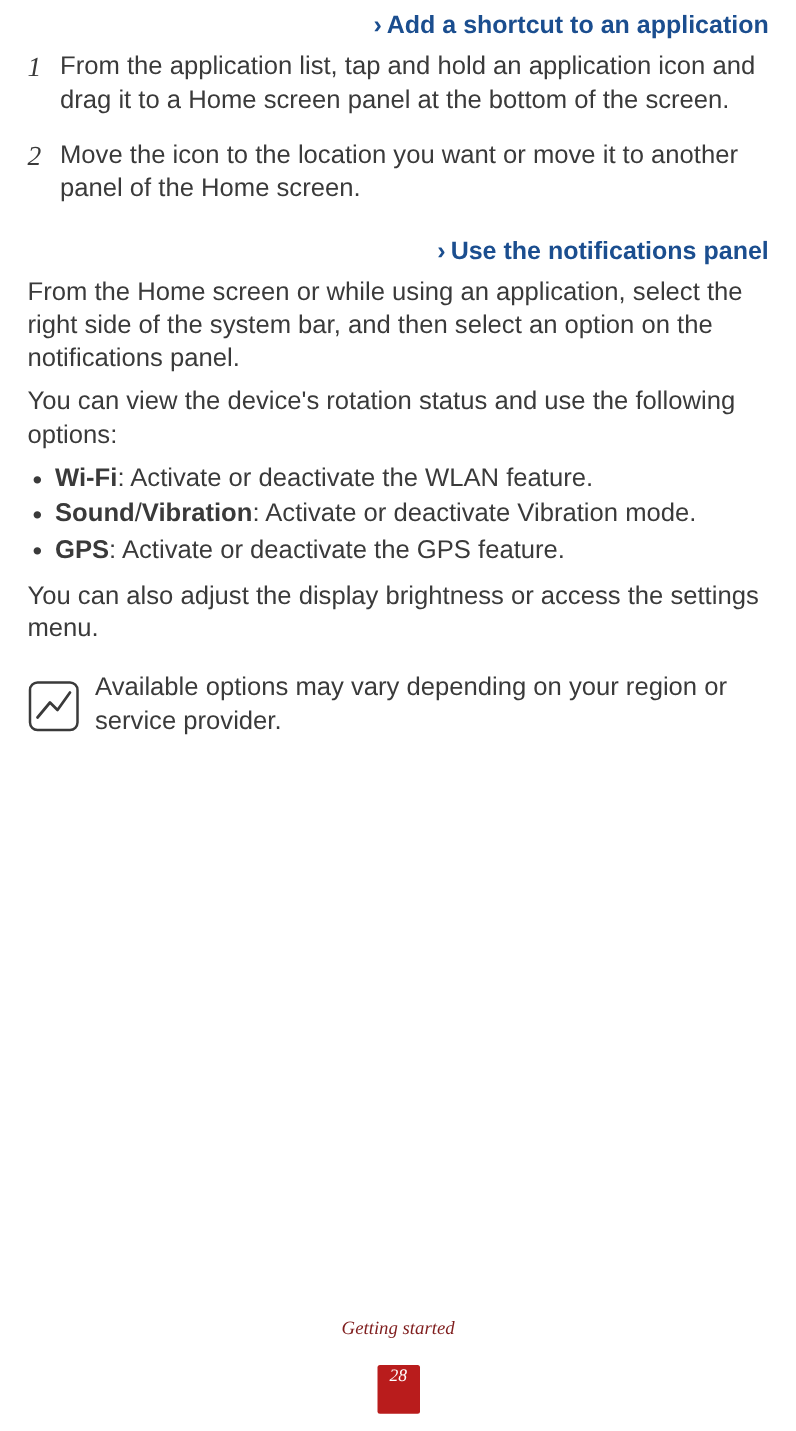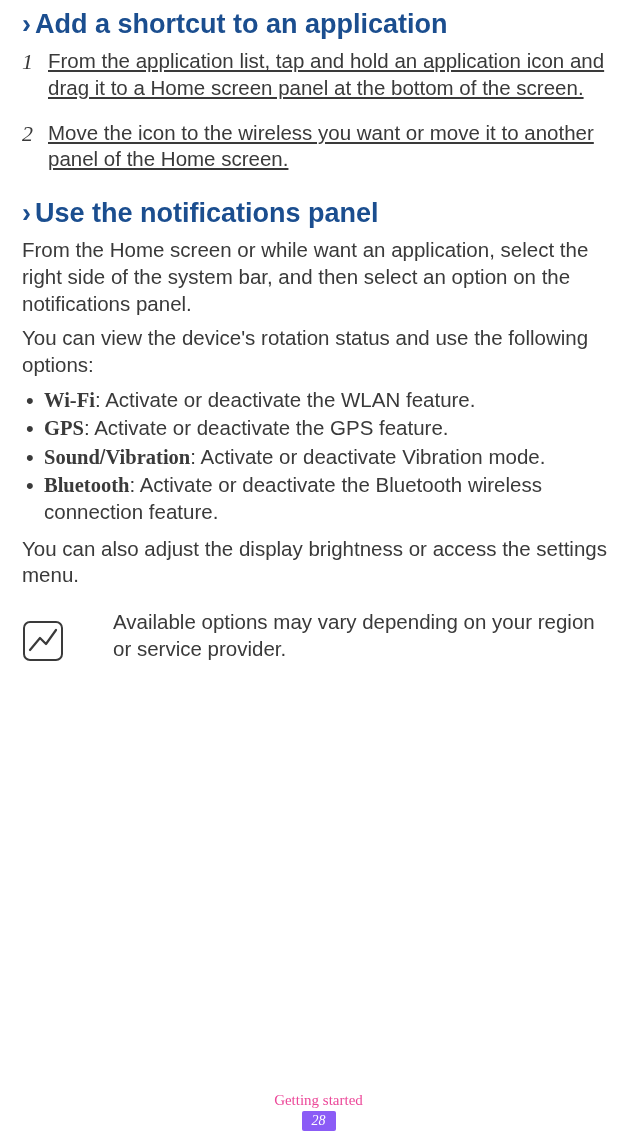--- a/index.html
+++ b/index.html
@@ -6,25 +6,26 @@
     body {
       width: 637px;
       height: 1145px;
       background: #ffffff;
       font-family: "Segoe UI", "Helvetica Neue", Arial, sans-serif;
       color: #3a3a3a;
       position: relative;
       padding: 8px 22px 0 22px;
     }
     h2.section-heading {
-      font-size: 27px;
+      font-size: 20px;
       font-weight: bold;
       color: #1b4e8f;
       margin-bottom: 8px;
       line-height: 1.2;
+      text-align: right;
     }
     .chevron {
       color: #1b4e8f;
       font-weight: bold;
       margin-right: 4px;
     }
     .step {
       display: flex;
       margin-bottom: 10px;
       font-size: 20.5px;
@@ -32,21 +33,21 @@
       color: #3a3a3a;
     }
     .step-num {
       font-style: italic;
       font-family: Georgia, "Times New Roman", serif;
       font-size: 22px;
       color: #3a3a3a;
       min-width: 26px;
       flex-shrink: 0;
     }
-    .step-body { flex: 1; text-decoration: underline; }
+    .step-body { flex: 1; }
     .step-body p { margin-bottom: 8px; }
     .para {
       font-size: 20.5px;
       line-height: 1.3;
       color: #3a3a3a;
       margin-bottom: 8px;
     }
     ul.bullets {
       list-style: none;
       margin-bottom: 10px;
@@ -60,27 +61,26 @@
       margin-bottom: 2px;
     }
     ul.bullets li::before {
       content: "•";
       position: absolute;
       left: 4px;
       top: 0;
       font-size: 22px;
       color: #3a3a3a;
     }
-    .bold { font-weight: bold; font-family: Liberation Serif, serif; }
+    .bold { font-weight: bold; }
     h2.second { margin-top: 16px; }
     .note-table {
       display: flex;
       margin-top: 20px;
-      align-items: flex-end;
-      gap: 37px;
+      align-items: center;
     }
     .note-icon {
       flex-shrink: 0;
       width: 48px;
       padding-top: 2px;
     }
     .note-text {
       font-size: 20.5px;
       line-height: 1.3;
       color: #3a3a3a;
@@ -89,33 +89,34 @@
     }
     .footer {
       position: absolute;
       bottom: 14px;
       left: 0;
       width: 100%;
       text-align: center;
     }
     .footer-label {
       font-size: 15px;
-      color: #ec4899;
+      font-style: italic;
+      color: #7f1d1d;
       font-family: Georgia, "Times New Roman", serif;
       display: block;
-      margin-bottom: 2px;
+      margin-bottom: 20px;
     }
     .footer-page {
       display: inline-block;
-      background: #8b5cf6;
+      background: #b91c1c;
       color: #ffffff;
       font-size: 14px;
       font-style: italic;
       font-family: Georgia, "Times New Roman", serif;
-      padding: 2px 10px 2px;
+      padding: 2px 10px 21px;
       border-radius: 2px;
       min-width: 30px;
     }
     .noteicon-svg { display:block; }
   </style>
 </head>
 <body>
 
 <h2 class="section-heading">
   <span class="chevron">›</span><span>Add a shortcut to an application</span>
@@ -124,36 +125,35 @@
 <div class="step">
   <div class="step-num">1</div>
   <div class="step-body">
     <p>From the application list, tap and hold an application icon and drag it to a Home screen panel at the bottom of the screen.</p>
   </div>
 </div>
 
 <div class="step">
   <div class="step-num">2</div>
   <div class="step-body">
-    <p>Move the icon to the wireless you want or move it to another panel of the Home screen.</p>
+    <p>Move the icon to the location you want or move it to another panel of the Home screen.</p>
   </div>
 </div>
 
 <h2 class="section-heading second">
   <span class="chevron">›</span><span>Use the notifications panel</span>
 </h2>
 
-<p class="para">From the Home screen or while want an application, select the right side of the system bar, and then select an option on the notifications panel.</p>
+<p class="para">From the Home screen or while using an application, select the right side of the system bar, and then select an option on the notifications panel.</p>
 <p class="para">You can view the device's rotation status and use the following options:</p>
 
 <ul class="bullets">
   <li><span class="bold">Wi-Fi</span><span>: Activate or deactivate the WLAN feature.</span></li>
+  <li><span class="bold">Sound</span><span>/</span><span class="bold">Vibration</span><span>: Activate or deactivate Vibration mode.</span></li>
   <li><span class="bold">GPS</span><span>: Activate or deactivate the GPS feature.</span></li>
-  <li><span class="bold">Sound</span><span>/</span><span class="bold">Vibration</span><span>: Activate or deactivate Vibration mode.</span></li>
-  <li><span class="bold">Bluetooth</span><span>: Activate or deactivate the Bluetooth wireless connection feature.</span></li>
 </ul>
 
 <p class="para">You can also adjust the display brightness or access the settings menu.</p>
 
 <div class="note-table">
   <div class="note-icon">
     <svg class="noteicon-svg" width="42" height="42" viewBox="0 0 42 42">
       <rect x="2" y="2" width="38" height="38" rx="6" ry="6" fill="none" stroke="#3a3a3a" stroke-width="2"></rect>
       <path d="M 8 30 L 18 18 L 24 24 L 34 10" fill="none" stroke="#3a3a3a" stroke-width="2.2" stroke-linecap="round" stroke-linejoin="round"></path>
     </svg>

